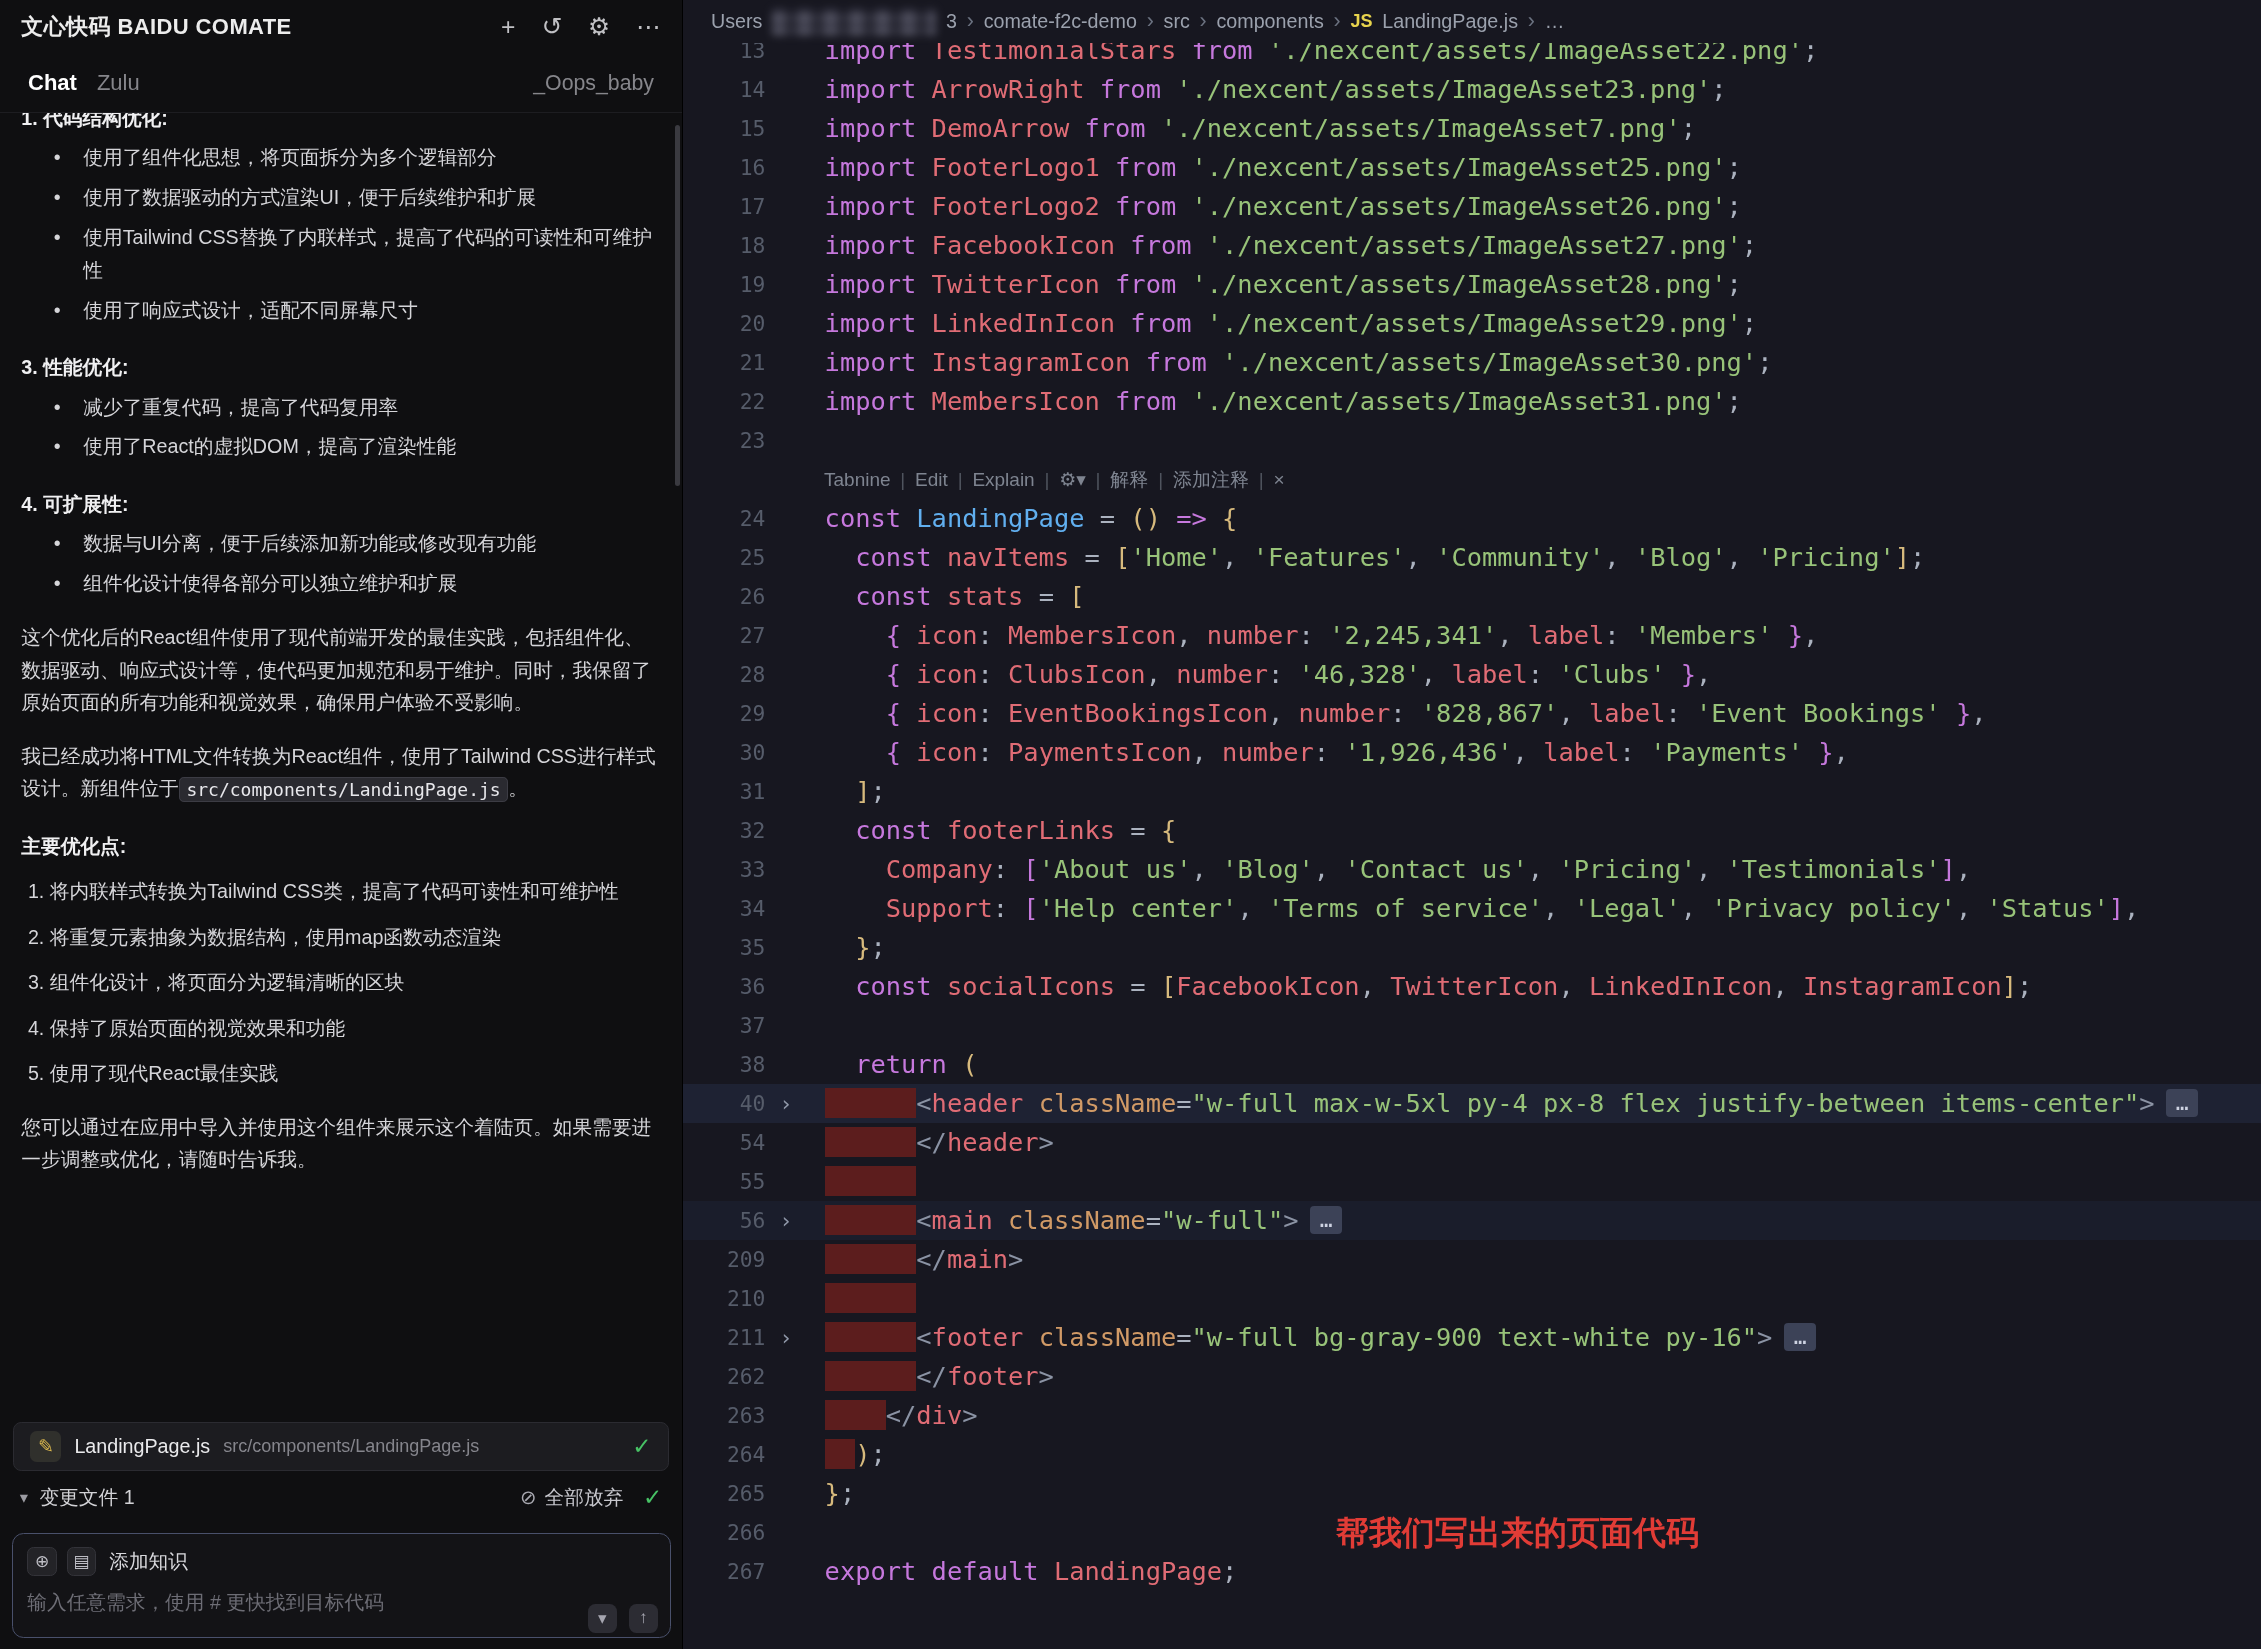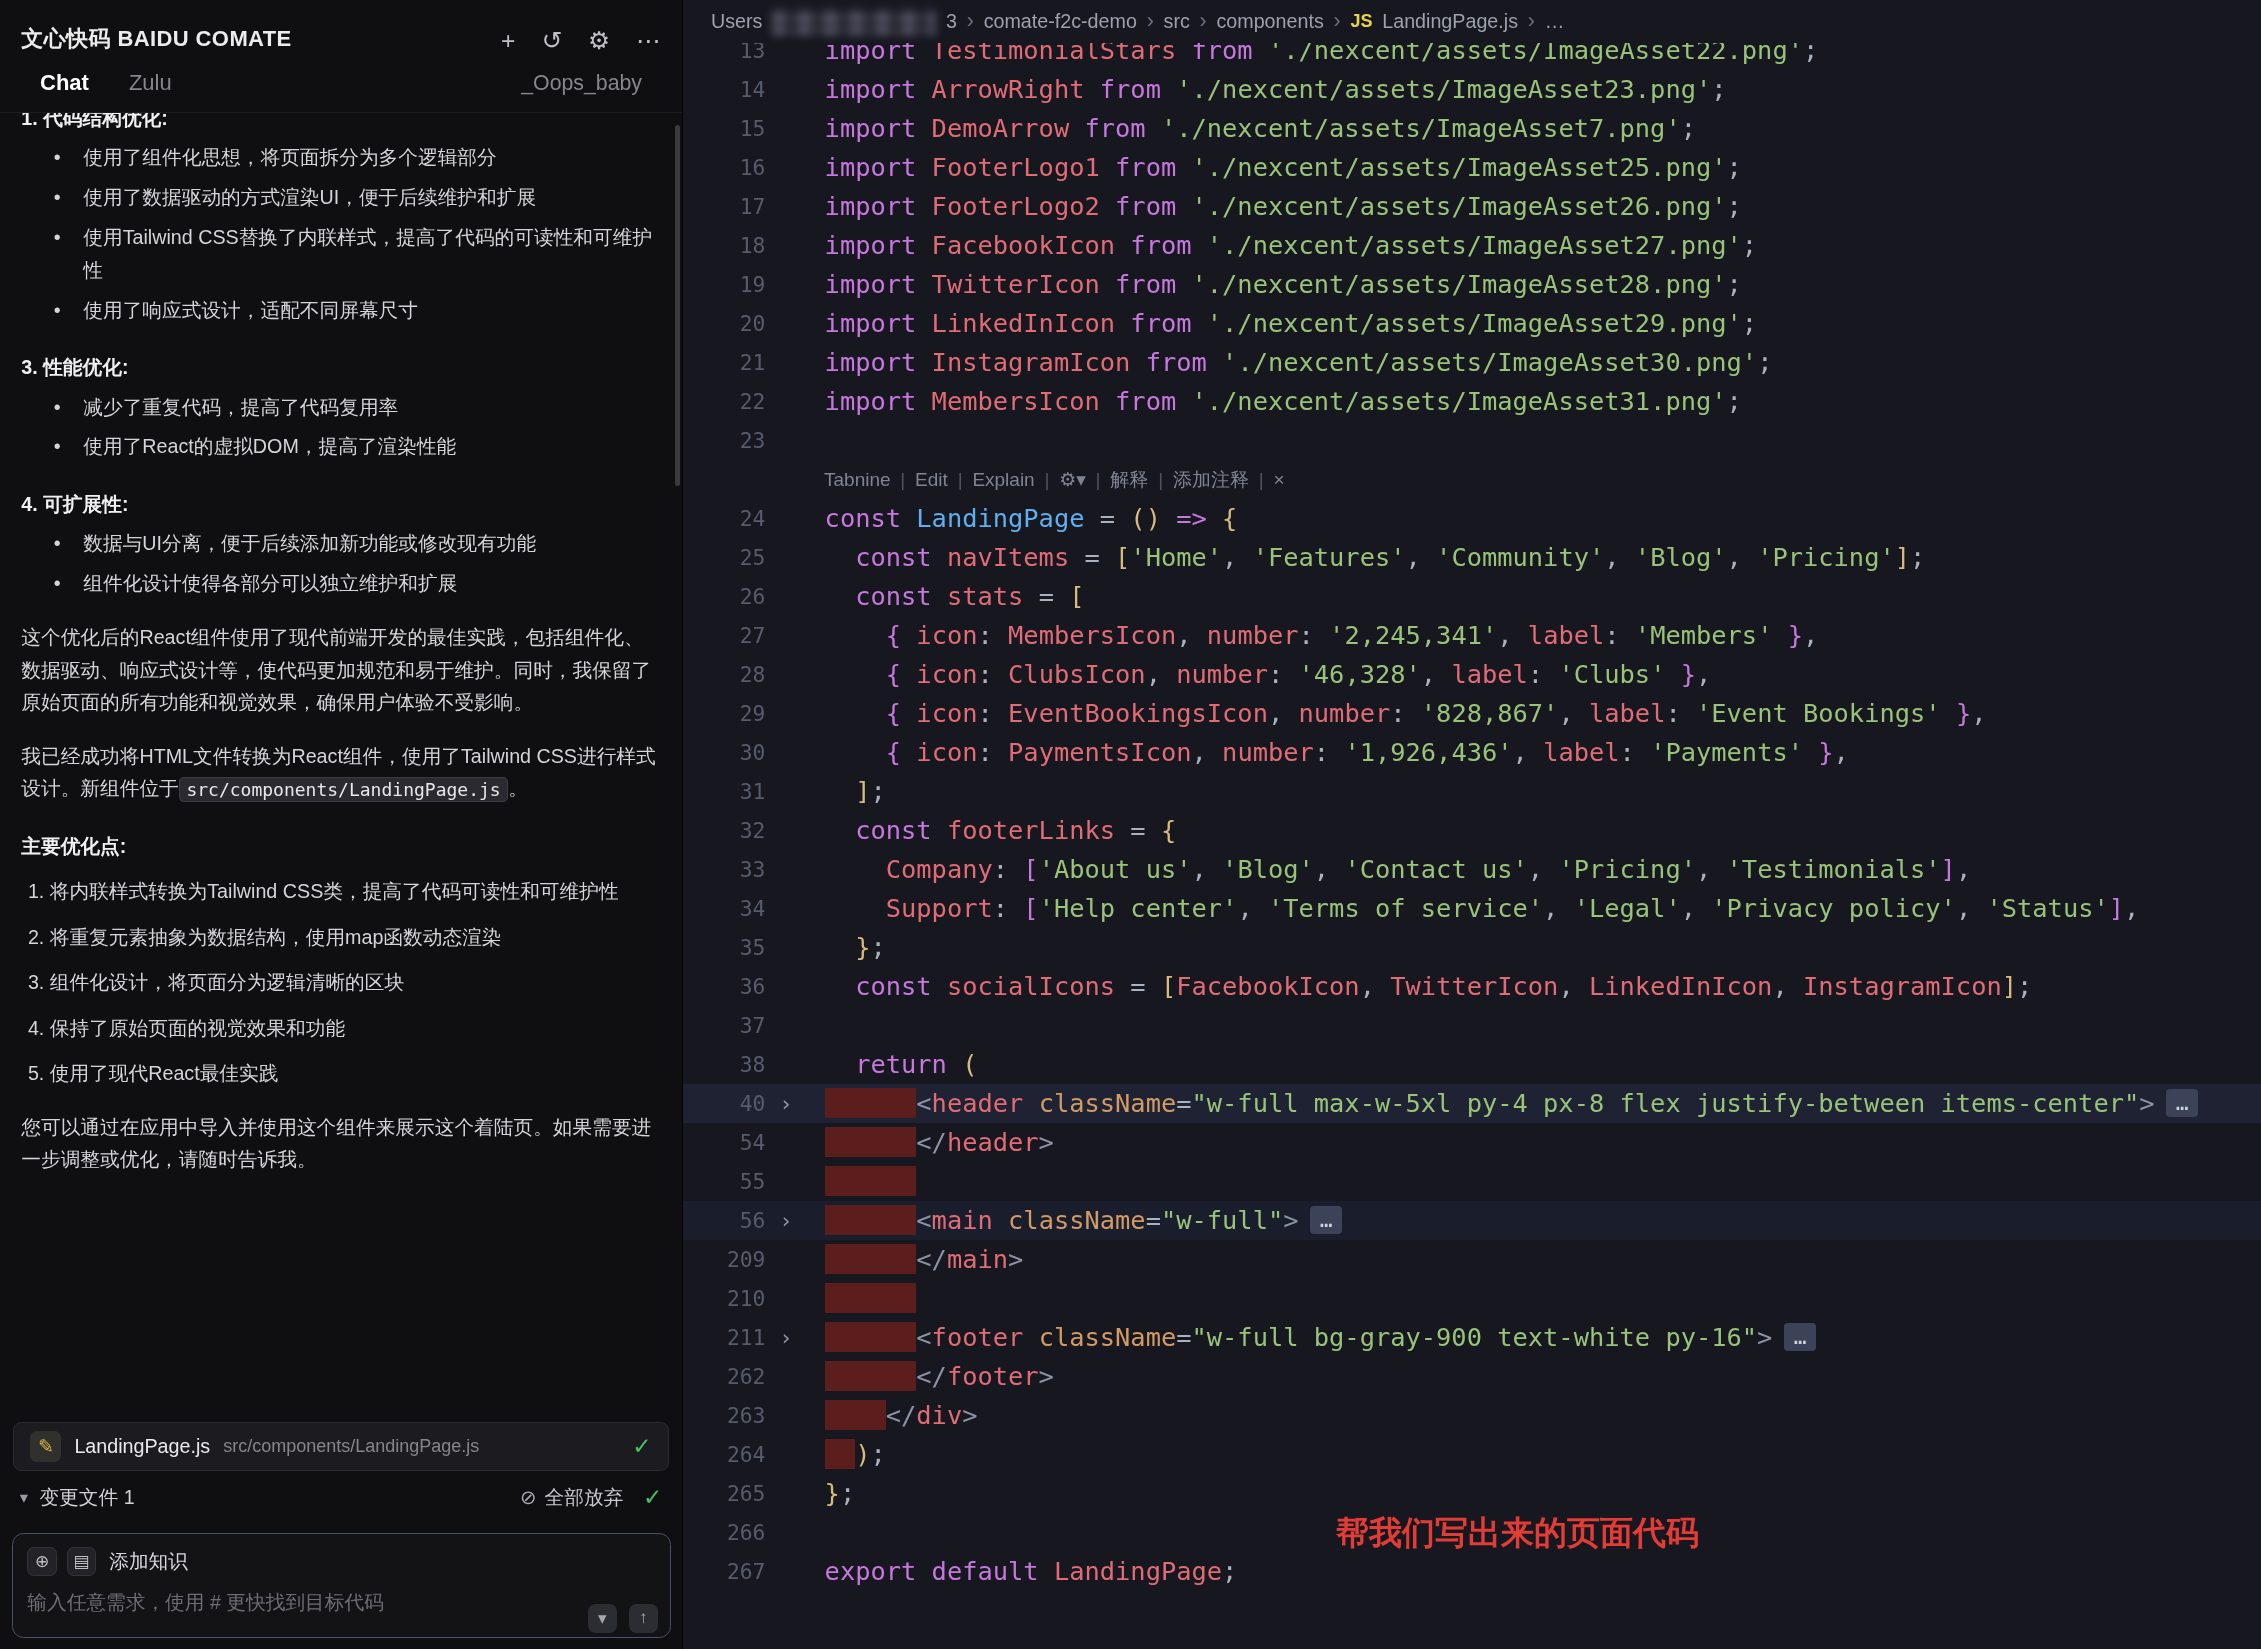--- a/index.html
+++ b/index.html
@@ -2,25 +2,25 @@
 <html style="font-size:13px"><head>
 <meta charset="utf-8">
 <style>
   * { margin:0; padding:0; box-sizing:border-box; }
   html,body { width:2261px; height:1649px; overflow:hidden; background:#101013;
               font-family:"Liberation Sans","DejaVu Sans",sans-serif; position:relative; }
 
   
   .left-panel { position:absolute; left:0; top:0; width:683px; height:1649px;
                 background:#0f0f11; border-right:0.8px solid #000; display:flex; flex-direction:column; z-index:3; }
-  .panel-header { height:54px; flex:none; display:flex; align-items:flex-end; padding:0 21.3px; }
+  .panel-header { height:54px; flex:none; display:flex; align-items:center; padding:0 21.3px; }
   .panel-title { font-size:22px; font-weight:700; color:#ececec; letter-spacing:0.4px; }
   .header-icons { margin-left:auto; display:flex; gap:26px; color:#c0c0c4; font-size:24.6px; }
   .hicon { cursor:pointer; line-height:1; }
-  .tabs { height:59px; flex:none; display:flex; align-items:center; padding:0 40px; gap:40px;
+  .tabs { height:59px; flex:none; display:flex; align-items:center; padding:0 28px; gap:20px;
           border-bottom:0.8px solid #1d1d21; }
   .tab { font-size:22px; color:#86868b; cursor:pointer; }
   .tab.active { color:#ffffff; font-weight:600; }
   .session { margin-left:auto; font-size:21.3px; color:#86868b; }
 
   .chat-scroll { flex:1; overflow:hidden; padding:0 21.3px; color:#d5d5d9; font-size:19.7px;
                  line-height:1.65; position:relative; }
   .msg-heading { font-weight:700; color:#f0f0f2; margin:24.6px 0 6.6px; }
   .msg-heading.clipped { margin-top:-11.5px; }
   .bullets { list-style:none; margin:3.3px 0 4.9px; padding-left:62px; }

